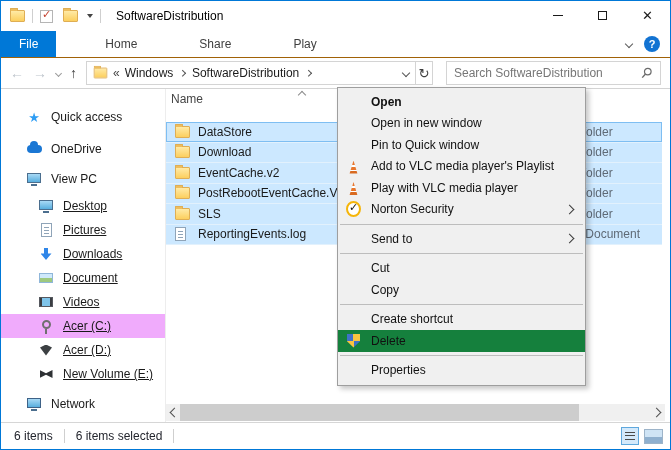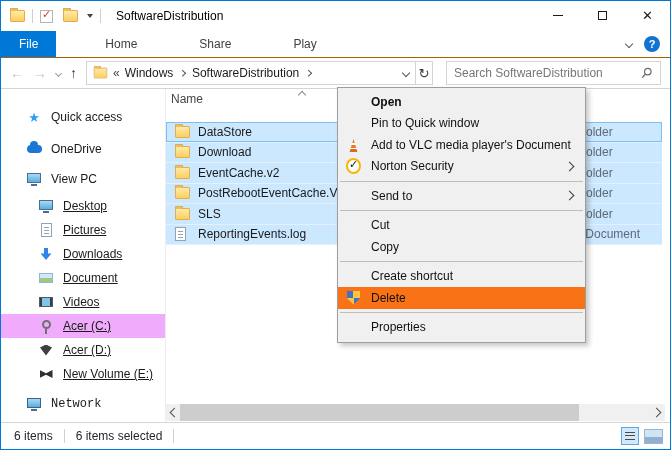--- a/index.html
+++ b/index.html
@@ -83,21 +83,21 @@
   
   .hscroll{position:absolute;left:0;right:5px;bottom:1px;height:17px;background:#f0f0f0;}
   .hs-thumb{position:absolute;left:14px;top:0;width:399px;height:17px;background:#cdcdcd;}
   .hs-arrow{position:absolute;top:5px;width:7px;height:7px;border-color:#505050;}
   .hs-left{left:5px;transform:rotate(135deg);}
   .hs-right{right:5px;transform:rotate(-45deg);}
   
   .menu{position:absolute;left:336px;top:86px;width:249px;background:#f0f0f0;border:1px solid #9e9e9e;box-shadow:3px 3px 5px rgba(0,0,0,.22);padding:3px 0 4px;z-index:10;}
   .menu-item{height:21.5px;display:flex;align-items:center;padding-left:33px;position:relative;color:#111;}
   .menu-item.bold{font-weight:bold;}
-  .menu-item.hl{background:#f97316;}
+  .menu-item.hl{background:#15803d;}
   .menu-sep{height:1px;background:#bdbdbd;margin:3.5px 2px;}
   .mi-icon{position:absolute;left:8px;top:3px;width:15px;height:15px;display:flex;align-items:center;justify-content:center;}
   .mi-vlc{top:4px;}
   .mi-vlc::before{content:"";width:13px;height:13px;clip-path:polygon(50% 0,80% 100%,20% 100%);background:linear-gradient(#e8762c 0 30%,#fff 30% 43%,#e8762c 43% 66%,#fff 66% 77%,#d96a20 77%);}
   .mi-norton::before{content:"\2713";position:absolute;z-index:1;font-size:11px;font-weight:bold;color:#111;top:-1px;left:3px;}
   .mi-norton::after{content:"";width:12px;height:12px;border-radius:50%;border:2.5px solid #f5b50a;background:#fff;}
   .mi-uac-shield::before{content:"";width:13px;height:14px;clip-path:polygon(0 0,100% 0,100% 55%,50% 100%,0 55%);background:conic-gradient(#f9c440 0 25%,#3f72c8 25% 50%,#f9c440 50% 75%,#3f72c8 75%);}
   .submenu-arrow{position:absolute;right:12px;top:7px;width:7px;height:7px;border-color:#3c3c3c;transform:rotate(-45deg);}
   
   .statusbar{position:absolute;left:0;right:0;bottom:0;height:27px;border-top:1px solid #d6d6d6;display:flex;align-items:center;padding-left:13px;background:#fff;color:#24262e;}
@@ -227,21 +227,21 @@
             <span class="dd"></span>
           </span>
           <span>Acer (D:)</span>
         </div>
         <div class="sb-item child">
           <span class="si si-drive-e">
             <span class="de"></span>
           </span>
           <span>New Volume (E:)</span>
         </div>
-        <div class="sb-item" style="margin-top: 6px; font-family: Liberation Mono, monospace;">
+        <div class="sb-item" style="margin-top: 6px;">
           <span class="si si-network">
             <span class="mon"></span>
           </span>
           <span>Network</span>
         </div>
       </div>
     <div class="filepane">
       <div class="col-header">
         <span class="chev up sort-chev"></span>
         <span class="col-name">Name</span>
@@ -296,25 +296,32 @@
         <span class="chev hs-arrow hs-right"></span>
       </div>
     </div>
   </div>
 
   <div class="menu">
       <div class="menu-item bold">
         <span>Open</span>
       </div>
       <div class="menu-item">
+        <span>Open in new window</span>
+      </div>
+      <div class="menu-item">
         <span>Pin to Quick window</span>
       </div>
       <div class="menu-item">
         <span class="mi-icon mi-vlc"></span>
-        <span>Add to VLC media player's Document</span>
+        <span>Add to VLC media player's Playlist</span>
+      </div>
+      <div class="menu-item">
+        <span class="mi-icon mi-vlc"></span>
+        <span>Play with VLC media player</span>
       </div>
       <div class="menu-item">
         <span class="mi-icon mi-norton"></span>
         <span>Norton Security</span>
         <span class="submenu-arrow chev"></span>
       </div>
       <div class="menu-sep"></div>
       <div class="menu-item">
         <span>Send to</span>
         <span class="submenu-arrow chev"></span>

